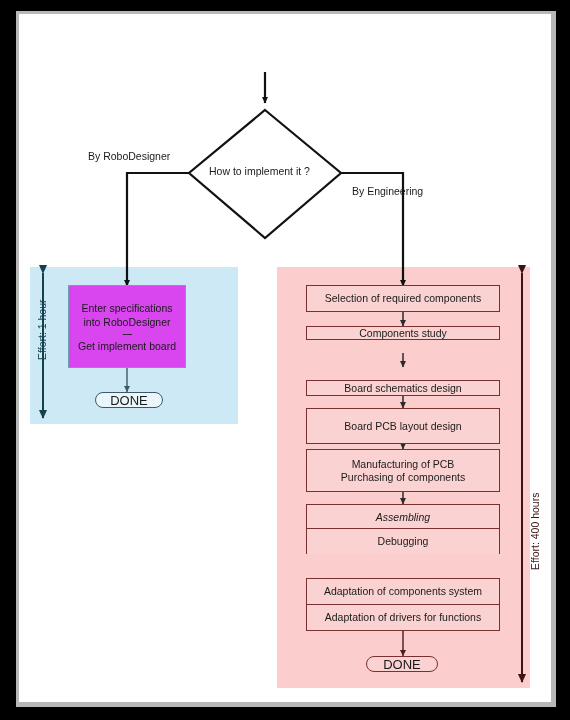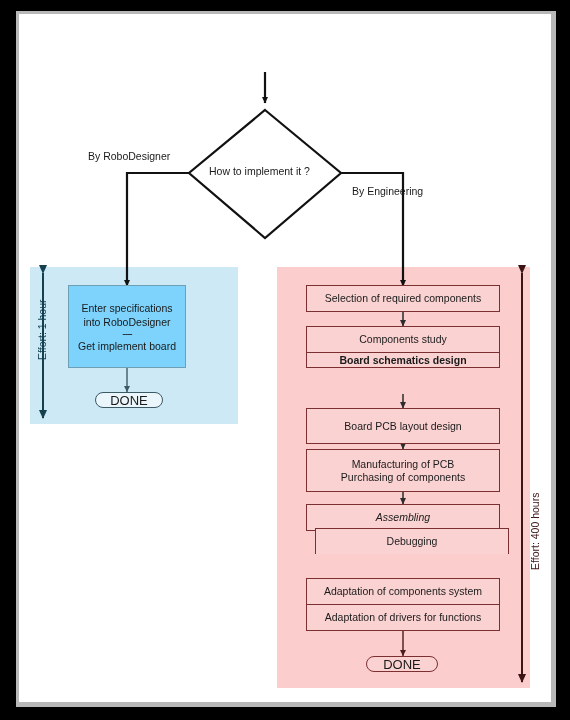--- a/index.html
+++ b/index.html
@@ -20,21 +20,21 @@
   #pink-region{left:277px;top:267px;width:253px;height:421px;background:#fbcdcd;}
 
   .node{position:absolute;box-sizing:border-box;display:flex;align-items:center;
         justify-content:center;text-align:center;color:#1a1a1a;}
 
   
   #board-spec{left:219px;top:32px;width:92px;height:40px;background:#fff;
               border:2px solid #111;font-size:11.5px;line-height:13px;}
 
   
-  #robo-box{left:68px;top:285px;width:118px;height:83px;background:#7dd3fc;
+  #robo-box{left:68px;top:285px;width:118px;height:83px;background:#d946ef;
             border:1px solid #6d9fb5;font-size:10.5px;line-height:14px;
             flex-direction:column;padding:8px 4px;}
   #robo-box .ln{display:block;white-space:nowrap;}
   #robo-box .sep{letter-spacing:-1px;font-size:10px;line-height:10px;}
 
   
   .pbox{background:#fbd2d2;border:1px solid #7a3030;font-size:10.5px;
         line-height:13px;left:306px;width:194px;}
   .pbox.joined{border-bottom-width:0;}
   .pbox.joined-last{}
@@ -142,47 +142,47 @@
   </div>
 
   <div class="node done" id="done-left">DONE</div>
 
   <div id="pink-steps">
       <div class="node pbox " style="top: 285px; height: 27px;">
         <div>
           <div>Selection of required components</div>
         </div>
       </div>
-      <div class="node pbox " style="top: 326px; height: 27px;">
+      <div class="node pbox " style="top: 326px; height: 14px;">
         <div>
           <div>Components study</div>
         </div>
       </div>
-      <div class="node pbox " style="top: 352px; height: 16px; font-weight: bold;">
+      <div class="node pbox " style="top: 380px; height: 16px;">
         <div>
           <div>Board schematics design</div>
         </div>
       </div>
       <div class="node pbox " style="top: 408px; height: 36px;">
         <div>
           <div>Board PCB layout design</div>
         </div>
       </div>
       <div class="node pbox " style="top: 449px; height: 43px;">
         <div>
           <div>Manufacturing of PCB</div>
           <div>Purchasing of components</div>
         </div>
       </div>
       <div class="node pbox " style="top: 504px; height: 27px; font-style: italic;">
         <div>
           <div>Assembling</div>
         </div>
       </div>
-      <div class="node pbox joined" style="top: 528px; height: 26px; margin-left: 9px;">
+      <div class="node pbox joined" style="top: 528px; height: 26px;">
         <div>
           <div>Debugging</div>
         </div>
       </div>
       <div class="node pbox joined" style="top: 578px; height: 26px;">
         <div>
           <div>Adaptation of components system</div>
         </div>
       </div>
       <div class="node pbox joined-last" style="top: 604px; height: 27px;">

